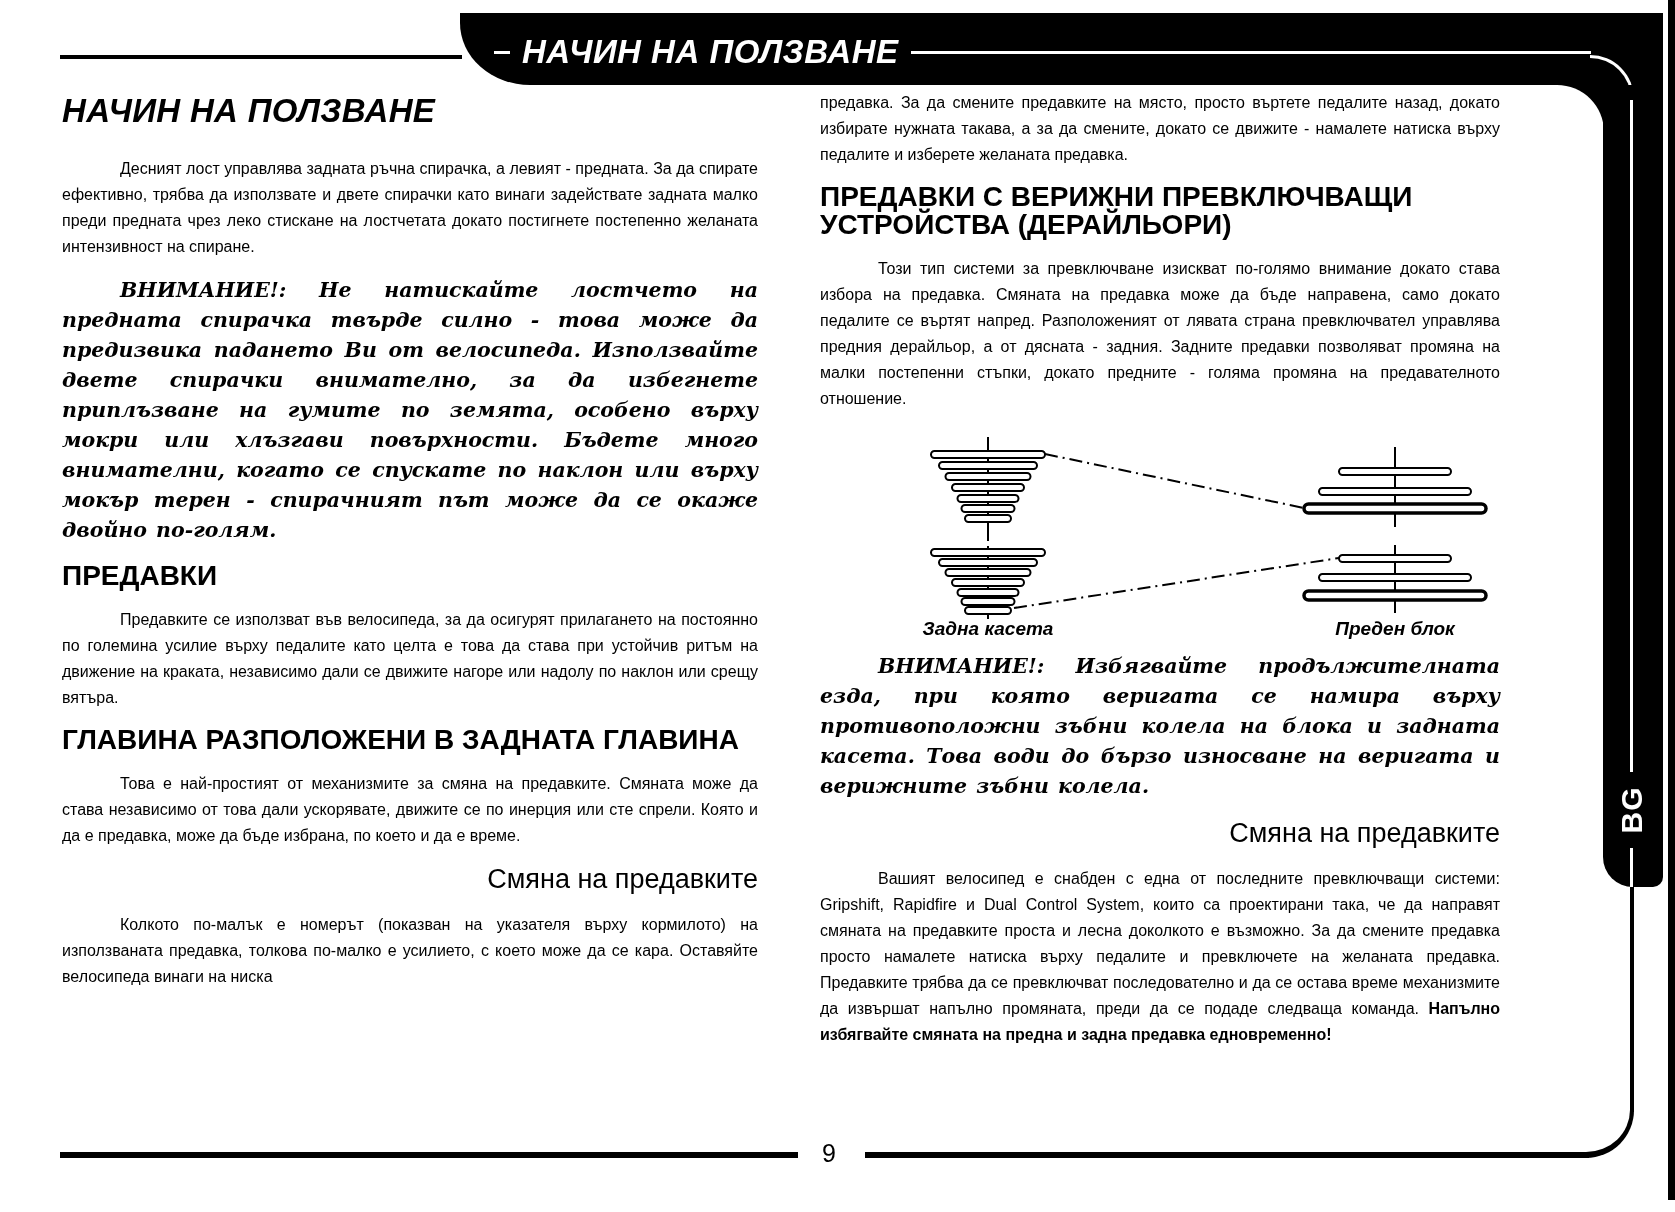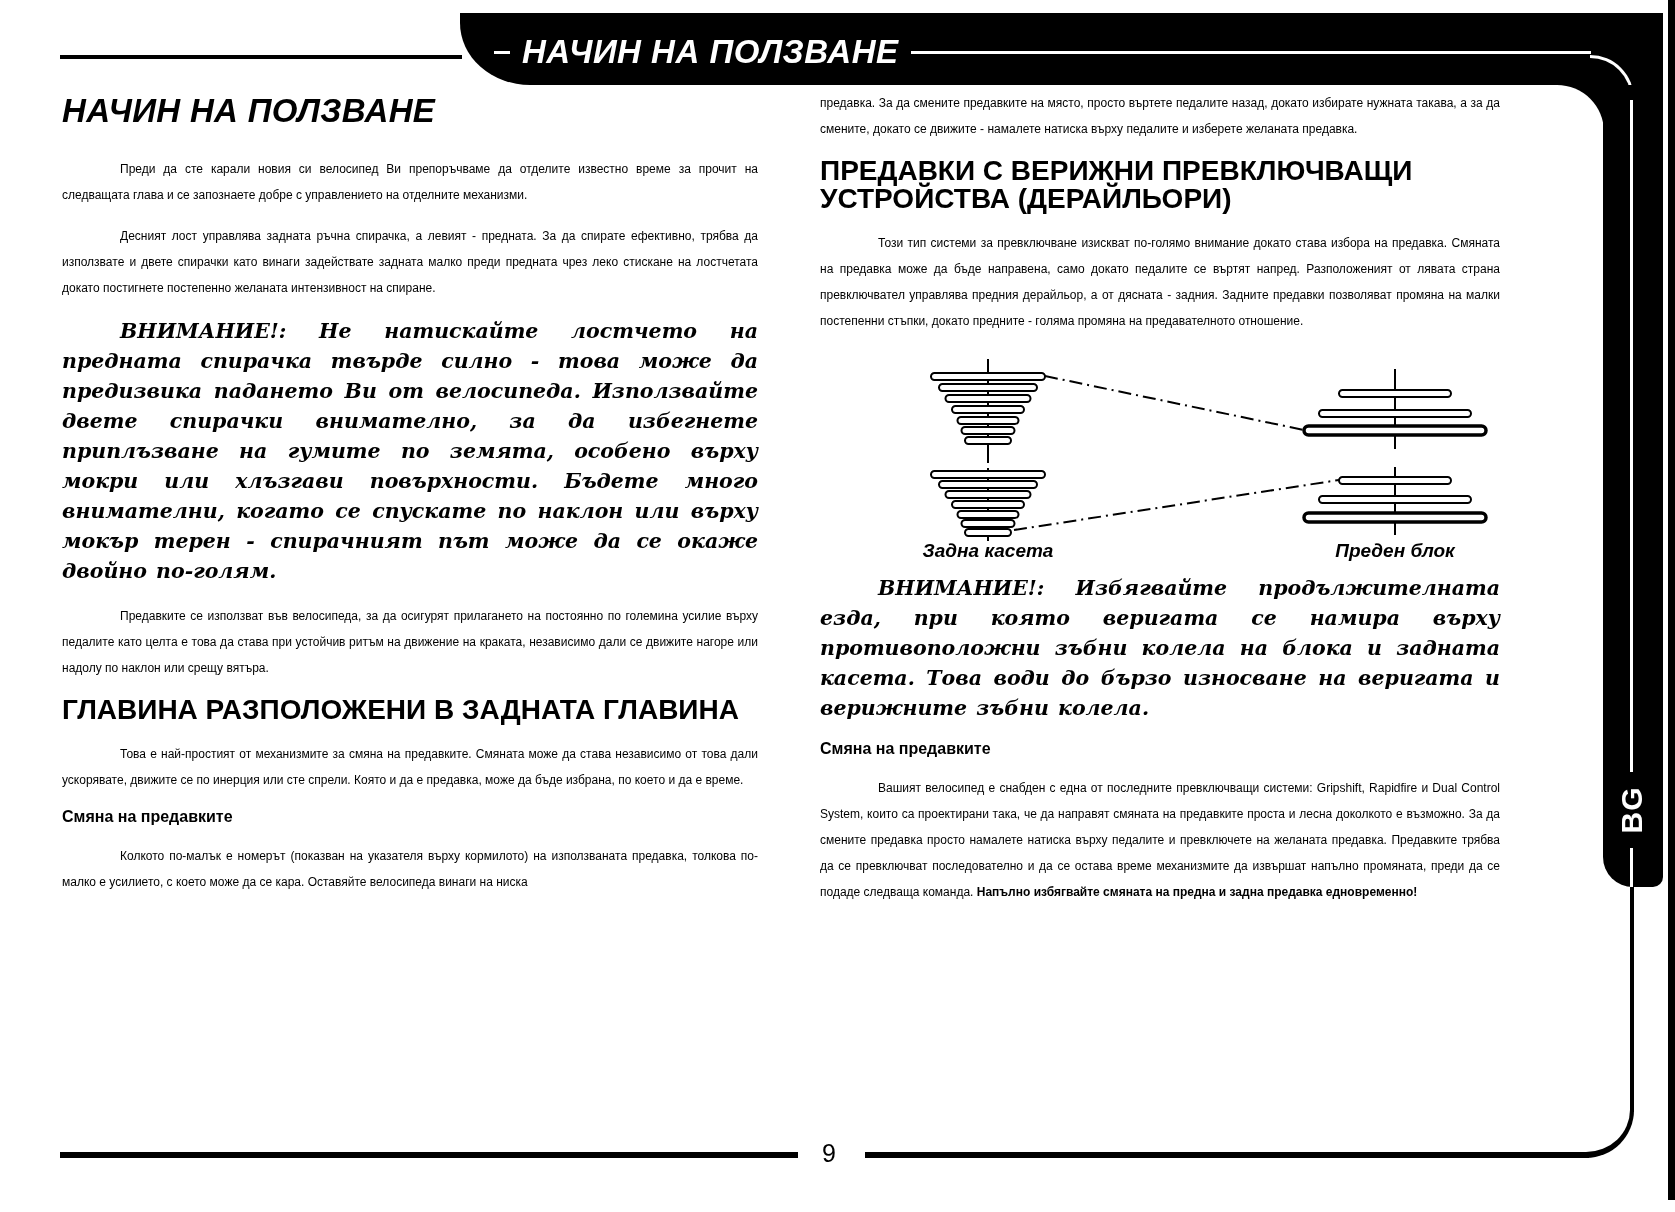--- a/index.html
+++ b/index.html
@@ -53,24 +53,24 @@
   .footer-rule-l{position:absolute; left:60px; top:1152px; width:738px; height:6px; background:#000;}
   .footer-rule-r{position:absolute; left:865px; top:1152px; width:724px; height:6px; background:#000;}
   .page-number{position:absolute; left:798px; top:1139px; width:62px; text-align:center; font-size:25px;}
   
   .col{position:absolute; top:90px;}
   .col-left{left:62px; width:696px;}
   .col-right{left:820px; width:680px;}
   .doc-title{
     font-size:33px; font-weight:bold; font-style:italic; margin:2px 0 26px; letter-spacing:.3px;
   }
-  .col p{font-size:12px; line-height:26px; text-align:justify; text-indent:58px; margin:0 0 15px;}
+  .col p{font-size:16px; line-height:26px; text-align:justify; text-indent:58px; margin:0 0 15px;}
   .col p.no-indent{text-indent:0;}
   .col h2{font-size:28px; font-weight:bold; margin:12px 0 17px; line-height:28px;}
-  .col h3{font-size:16px; font-weight:bold; margin:12px 0 17px;}
+  .col h3{font-size:27px; font-weight:normal; margin:12px 0 17px;text-align:right;}
   .warning{
     font-family:"DejaVu Serif", serif; font-weight:bold; font-style:italic;
     font-size:20.5px; line-height:30px; text-align:justify; text-indent:58px;
     margin:12px 0 17px; word-spacing:2px;
   }
   .bold-tail{font-weight:bold;}
   
   .diagram{margin:4px 0 6px;font-style:italic;}
   .diagram svg{display:block; overflow:visible;}
   .spk{fill:#fff; stroke:#000; stroke-width:2;}
@@ -100,23 +100,23 @@
   <div class="tab-rule-black"></div>
   <div class="bg-label">BG</div>
 
   <div class="rule-curve-bottom"></div>
   <div class="footer-rule-l"></div>
   <div class="footer-rule-r"></div>
   <div class="page-number">9</div>
 
   <div class="col col-left">
     <div class="doc-title">НАЧИН НА ПОЛЗВАНЕ</div>
-    <p>Преди да сте карали новия си велосипед Ви препоръчваме да отделите известно време за прочит на следващата глава и се запознаете добре с управлението на отделните механизми.</p>
     <p>Десният лост управлява задната ръчна спирачка, а левият - предната. За да спирате ефективно, трябва да използвате и двете спирачки като винаги задействате задната малко преди предната чрез леко стискане на лостчетата докато постигнете постепенно желаната интензивност на спиране.</p>
     <div class="warning">ВНИМАНИЕ!: Не натискайте лостчето на предната спирачка твърде силно - това може да предизвика падането Ви от велосипеда. Използвайте двете спирачки внимателно, за да избегнете приплъзване на гумите по земята, особено върху мокри или хлъзгави повърхности. Бъдете много внимателни, когато се спускате по наклон или върху мокър терен - спирачният път може да се окаже двойно по-голям.</div>
+    <h2>ПРЕДАВКИ</h2>
     <p>Предавките се използват във велосипеда, за да осигурят прилагането на постоянно по големина усилие върху педалите като целта е това да става при устойчив ритъм на движение на краката, независимо дали се движите нагоре или надолу по наклон или срещу вятъра.</p>
     <h2>ГЛАВИНА РАЗПОЛОЖЕНИ В ЗАДНАТА ГЛАВИНА</h2>
     <p>Това е най-простият от механизмите за смяна на предавките. Смяната може да става независимо от това дали ускорявате, движите се по инерция или сте спрели. Която и да е предавка, може да бъде избрана, по което и да е време.</p>
     <h3>Смяна на предавките</h3>
     <p>Колкото по-малък е номерът (показван на указателя върху кормилото) на използваната предавка, толкова по-малко е усилието, с което може да се кара. Оставяйте велосипеда винаги на ниска</p>
   </div>
 
   <div class="col col-right">
     <p class="no-indent">предавка. За да смените предавките на място, просто въртете педалите назад, докато избирате нужната такава, а за да смените, докато се движите - намалете натиска върху педалите и изберете желаната предавка.</p>
     <h2>ПРЕДАВКИ С ВЕРИЖНИ ПРЕВКЛЮЧВАЩИ УСТРОЙСТВА (ДЕРАЙЛЬОРИ)</h2>

